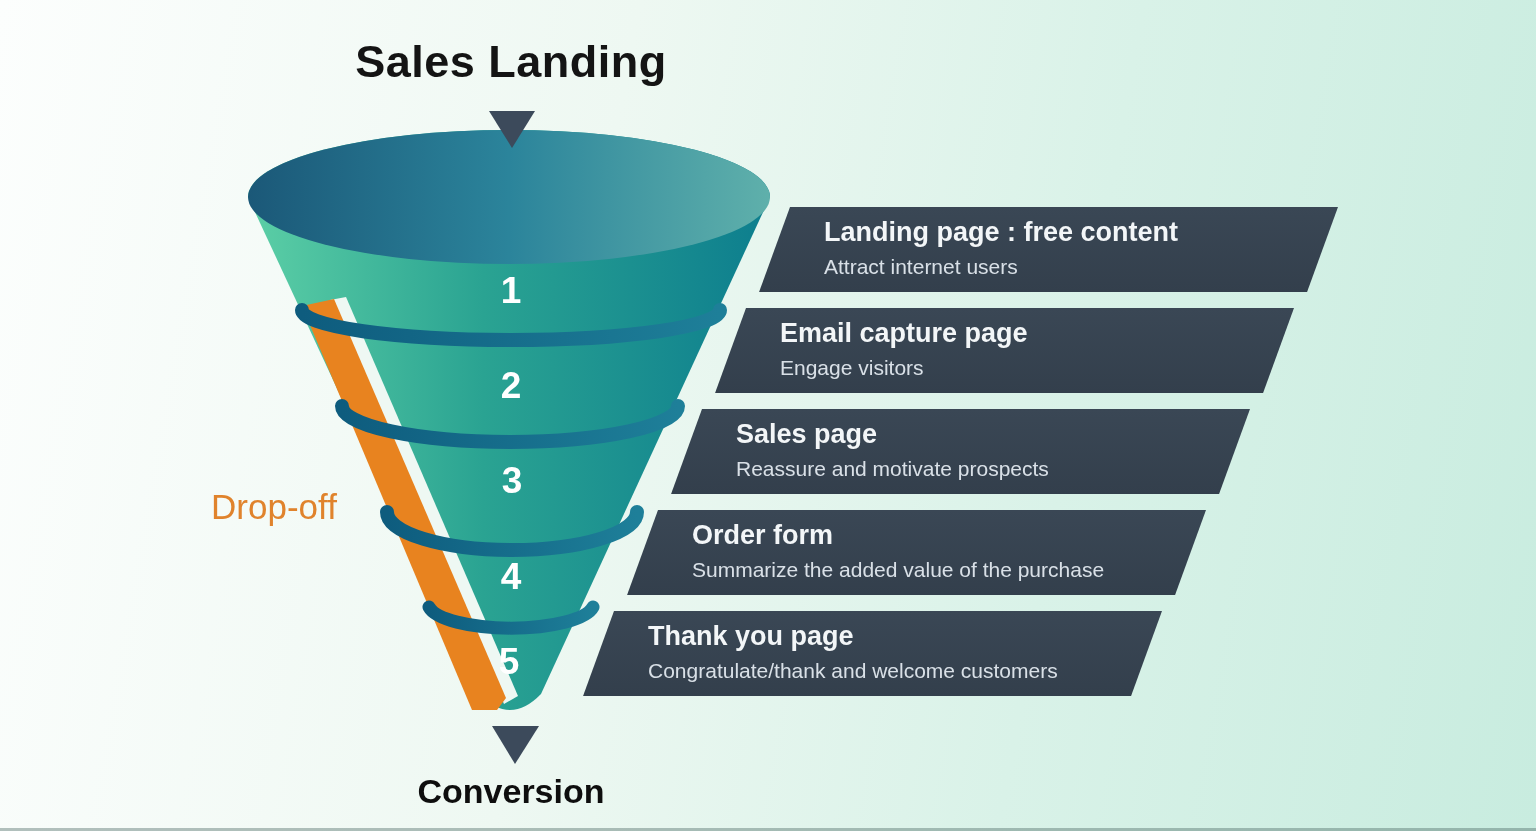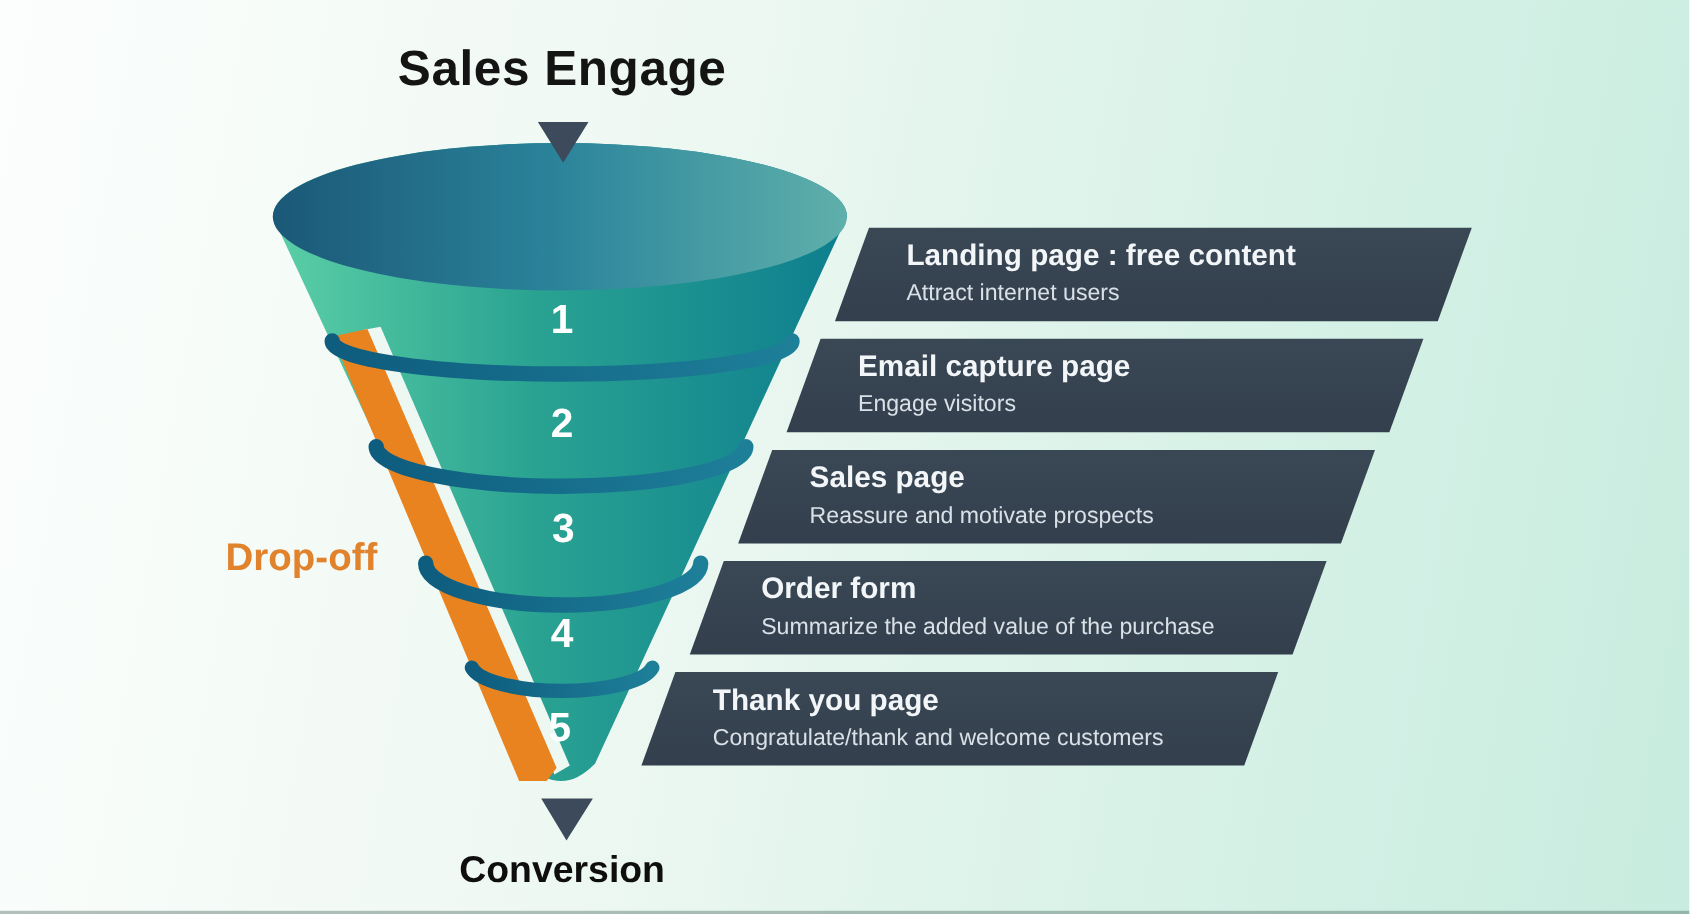--- a/index.html
+++ b/index.html
@@ -17,21 +17,21 @@
   }
   .funnel-svg{position:absolute;left:0;top:0;}
   .stage-num{
     position:absolute;transform:translate(-50%,-50%);
     color:#ffffff;font-size:37px;font-weight:bold;line-height:1;
   }
   .n1{left:511px;top:290px;} .n2{left:511px;top:385px;} .n3{left:512px;top:480px;}
   .n4{left:511px;top:576px;} .n5{left:509px;top:661px;}
   .drop-off{
     position:absolute;left:274px;top:507px;transform:translate(-50%,-50%);
-    color:#e0832c;font-size:35px;font-weight:bold;white-space:nowrap;
+    color:#e0832c;font-size:35px;font-weight:normal;white-space:nowrap;
   }
   .conversion{
     position:absolute;left:511px;top:781px;transform:translate(-50%,-50%);
     color:#0e0e0e;font-size:34px;font-weight:bold;white-space:nowrap;margin-top:10px;
   }
   .card{
     position:absolute;width:548px;height:85px;
     background:linear-gradient(180deg,#3a4755 0%,#333f4c 100%);
     transform:skewX(-20deg);transform-origin:0 0;
   }
@@ -43,21 +43,21 @@
   .card-title{color:#f3f6f8;font-size:27px;font-weight:bold;line-height:1.25;}
   .card-sub{color:#d9e0e7;font-size:21px;margin-top:4px;line-height:1.2;}
   .c1{left:790px;top:207px;} .c2{left:746px;top:308px;} .c3{left:702px;top:409px;}
   .c4{left:658px;top:510px;} .c5{left:614px;top:611px;}
 </style>
 </head>
 <body>
 
 <div class="canvas">
 
-  <div class="page-title">Sales Engage</div>
+  <div class="page-title">Sales Landing</div>
 
   <svg class="funnel-svg" width="1536" height="831" viewBox="0 0 1536 831">
     <defs>
       <linearGradient id="coneG" x1="0" y1="0" x2="1" y2="0">
         <stop offset="0" stop-color="#5ccfa6"></stop>
         <stop offset="0.45" stop-color="#2aa392"></stop>
         <stop offset="1" stop-color="#0d7e8e"></stop>
       </linearGradient>
       <linearGradient id="rimG" x1="0" y1="0" x2="1" y2="0">
         <stop offset="0" stop-color="#1b5878"></stop>

